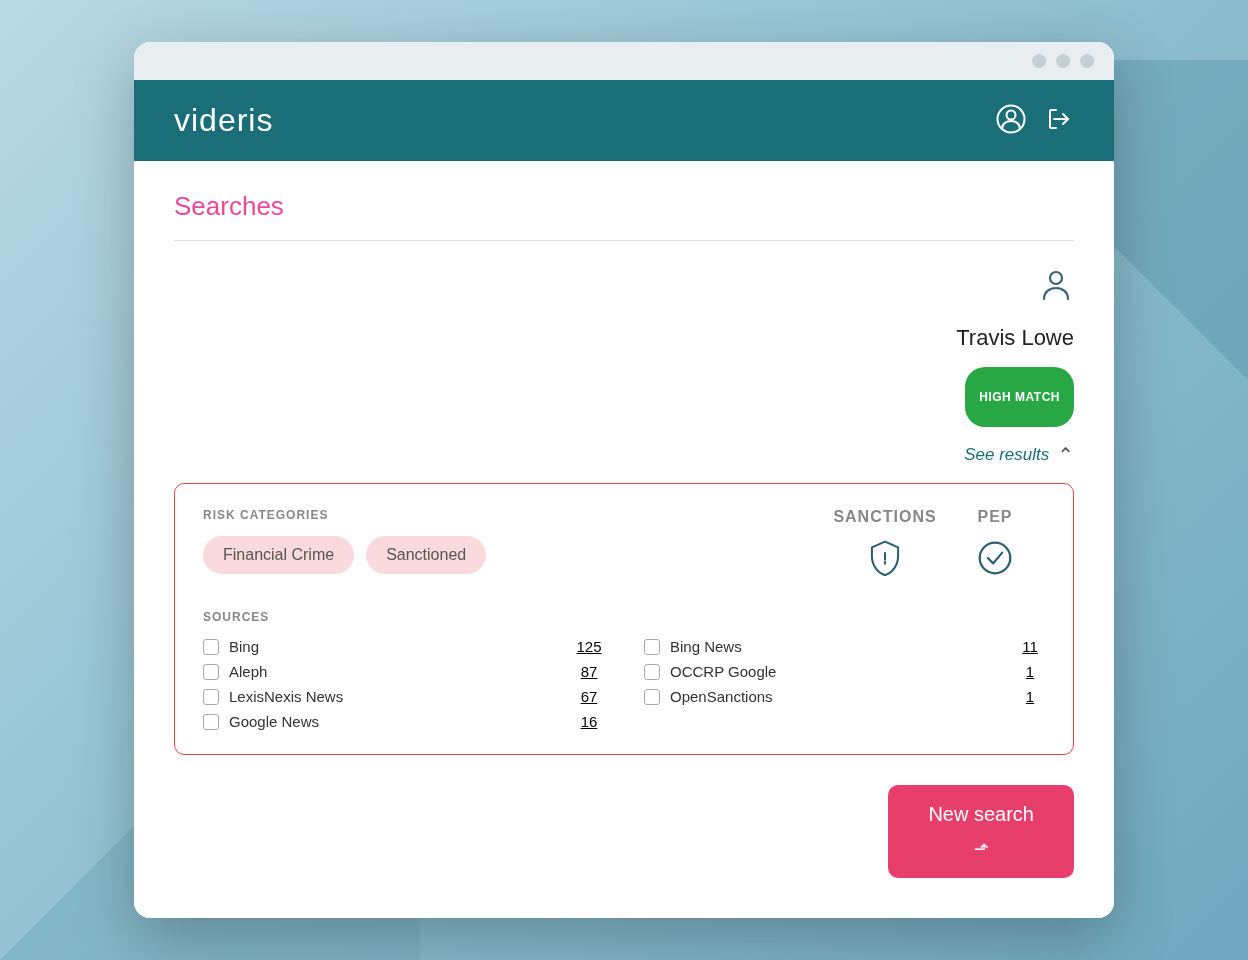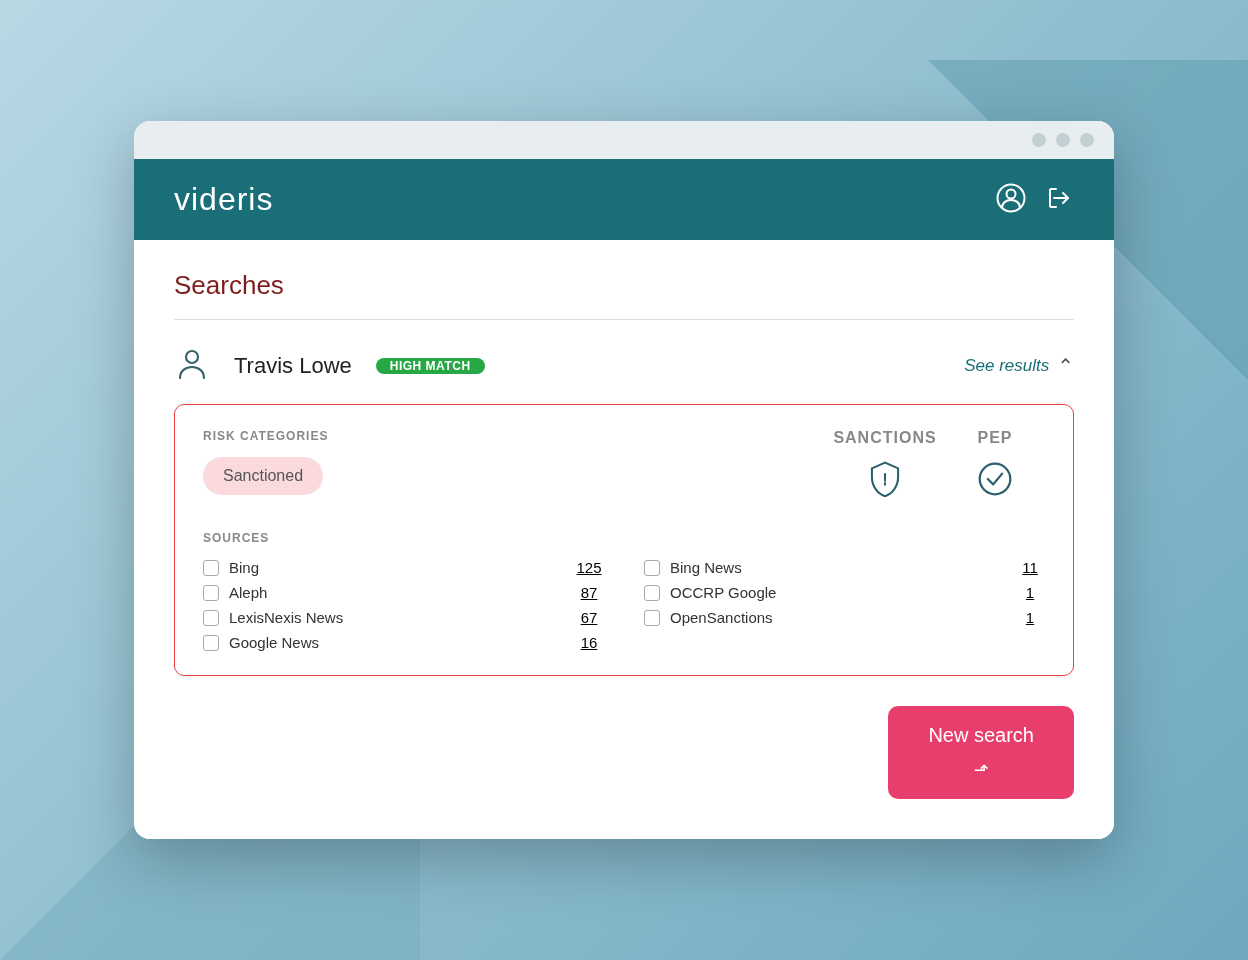--- a/index.html
+++ b/index.html
@@ -93,55 +93,56 @@
     
     .main {
       background: white;
       margin: 0;
       padding: 30px 40px 40px;
     }
 
     .page-title {
       font-size: 26px;
       font-weight: 500;
-      color: #7f1d1d;
+      color: #ec4899;
       margin-bottom: 18px;
     }
 
     .divider {
       border: none;
       border-top: 1px solid #ddd;
       margin-bottom: 24px;
     }
 
     
     .search-row {
       display: flex;
-      align-items: center;
-      gap: 24px;
+      align-items: flex-end;
+      gap: 16px;
       margin-bottom: 16px;
+      flex-direction: column;
     }
 
     .person-icon {
       font-size: 32px;
       color: #3a6370;
     }
 
     .person-name {
       font-size: 22px;
       font-weight: 500;
       color: #222;
     }
 
     .match-badge {
       background: #28a745;
       color: white;
       font-size: 12px;
       font-weight: 700;
-      padding: 1px 14px;
+      padding: 23px 14px;
       border-radius: 20px;
       letter-spacing: 0.5px;
     }
 
     .see-results-btn {
       margin-left: auto;
       display: flex;
       align-items: center;
       gap: 8px;
       color: #1a6e78;
@@ -365,20 +366,21 @@
         <span class="chevron-up">⌃</span>
       </div>
     </div>
 
     <div class="results-card">
 
       <div class="top-row">
         <div class="risk-section">
           <div class="section-label">RISK CATEGORIES</div>
           <div class="risk-categories-row">
+            <div class="risk-tag">Financial Crime</div>
             <div class="risk-tag">Sanctioned</div>
           </div>
         </div>
 
         <div class="sanctions-section">
           <div class="col-label">SANCTIONS</div>
           <div class="icon-shield">
             <svg class="shield-svg" viewBox="0 0 40 44" fill="none">
               <path d="M20 2L4 9v11c0 10.5 6.8 20.3 16 23 9.2-2.7 16-12.5 16-23V9L20 2z" stroke="#2c5f6e" stroke-width="2.5" fill="none"></path>
               <path d="M20 16v8M20 27v2" stroke="#2c5f6e" stroke-width="2.5" stroke-linecap="round"></path>

